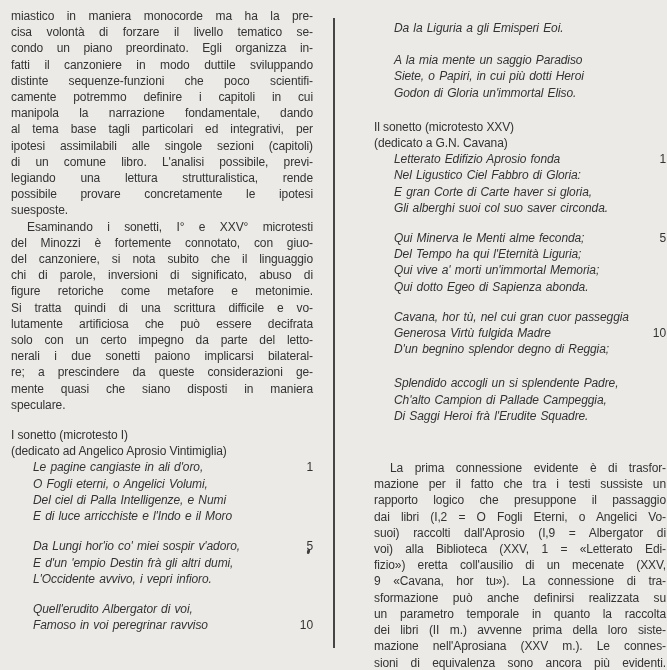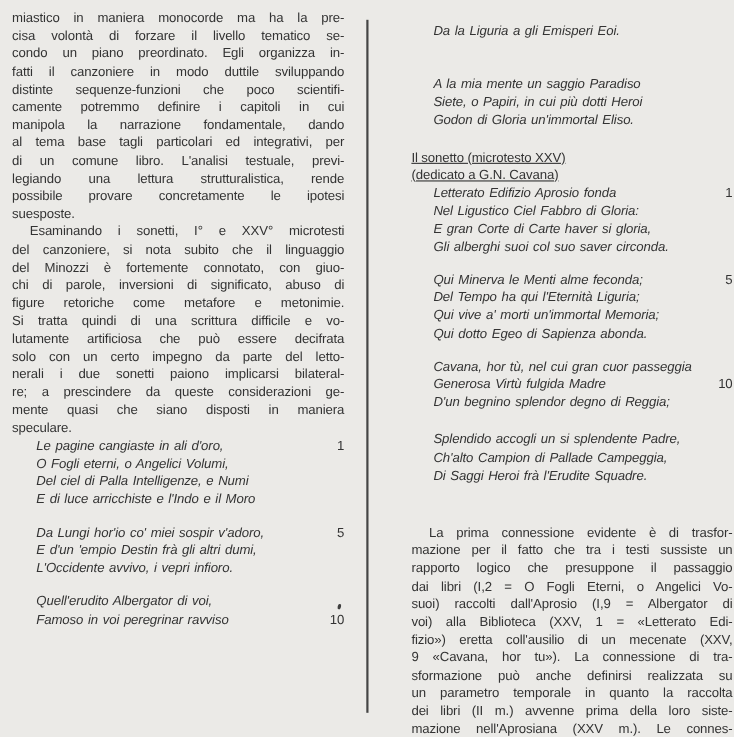--- a/index.html
+++ b/index.html
@@ -34,28 +34,28 @@
     background: #454545;
   }
   .para { margin: 0; }
   .jline {
     text-align: justify;
     text-align-last: justify;
   }
   .para.endleft .jline:last-child { text-align-last: left; }
   .jline.indent { padding-left: 16px; }
 
-  .sonnet-head { margin-top: 14px; text-decoration: underline; }
+  .sonnet-head { margin-top: 14px; }
   .head-line { text-align: left; }
 
   .verse { margin-left: 22px; }
   #right-col .verse { margin-left: 20px; }
   .stanza { margin-top: 14px; }
   .stanza.first { margin-top: 0; }
-  .stanza.gap16 { margin-top: 32px; }
+  .stanza.gap16 { margin-top: 16px; }
   .stanza.gap18 { margin-top: 18px; }
   .vrow { display: flex; }
   .vtext {
     flex: 1;
     font-style: italic;
     word-spacing: 1px;
     white-space: nowrap;
     overflow: visible;
   }
   .vnum {
@@ -85,41 +85,46 @@
 
     <div class="para endleft">
       <div class="jline">miastico in maniera monocorde ma ha la pre-</div>
       <div class="jline">cisa volontà di forzare il livello tematico se-</div>
       <div class="jline">condo un piano preordinato. Egli organizza in-</div>
       <div class="jline">fatti il canzoniere in modo duttile sviluppando</div>
       <div class="jline">distinte sequenze-funzioni che poco scientifi-</div>
       <div class="jline">camente potremmo definire i capitoli in cui</div>
       <div class="jline">manipola la narrazione fondamentale, dando</div>
       <div class="jline">al tema base tagli particolari ed integrativi, per</div>
-      <div class="jline">di un comune libro. L'analisi testuale, previ-</div>
+      <div class="jline">ipotesi assimilabili alle singole sezioni (capitoli)</div>
+      <div class="jline">di un comune libro. L'analisi possibile, previ-</div>
       <div class="jline">legiando una lettura strutturalistica, rende</div>
       <div class="jline">possibile provare concretamente le ipotesi</div>
       <div class="jline">suesposte.</div>
     </div>
 
     <div class="para endleft">
       <div class="jline indent">Esaminando i sonetti, I° e XXV° microtesti</div>
+      <div class="jline">del Minozzi è fortemente connotato, con giuo-</div>
       <div class="jline">del canzoniere, si nota subito che il linguaggio</div>
-      <div class="jline">del Minozzi è fortemente connotato, con giuo-</div>
       <div class="jline">chi di parole, inversioni di significato, abuso di</div>
       <div class="jline">figure retoriche come metafore e metonimie.</div>
       <div class="jline">Si tratta quindi di una scrittura difficile e vo-</div>
       <div class="jline">lutamente artificiosa che può essere decifrata</div>
       <div class="jline">solo con un certo impegno da parte del letto-</div>
       <div class="jline">nerali i due sonetti paiono implicarsi bilateral-</div>
       <div class="jline">re; a prescindere da queste considerazioni ge-</div>
       <div class="jline">mente quasi che siano disposti in maniera</div>
       <div class="jline">speculare.</div>
     </div>
 
+    <div class="sonnet-head">
+      <div class="head-line">I sonetto (microtesto I)</div>
+      <div class="head-line">(dedicato ad Angelico Aprosio Vintimiglia)</div>
+    </div>
 
     <div class="verse">
       <div class="stanza first">
         <div class="vrow">
             <span class="vtext">Le pagine cangiaste in ali d'oro,</span>
             <span class="vnum">1</span>
           </div>
         <div class="vrow">
             <span class="vtext">O Fogli eterni, o Angelici Volumi,</span>
             <span class="vnum"></span>

